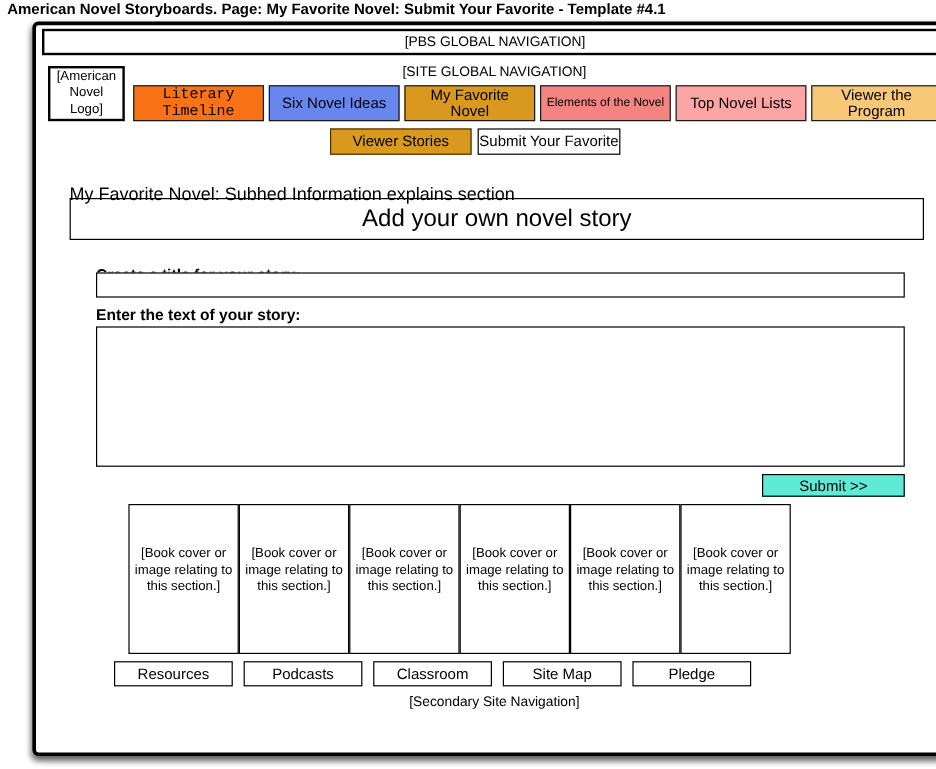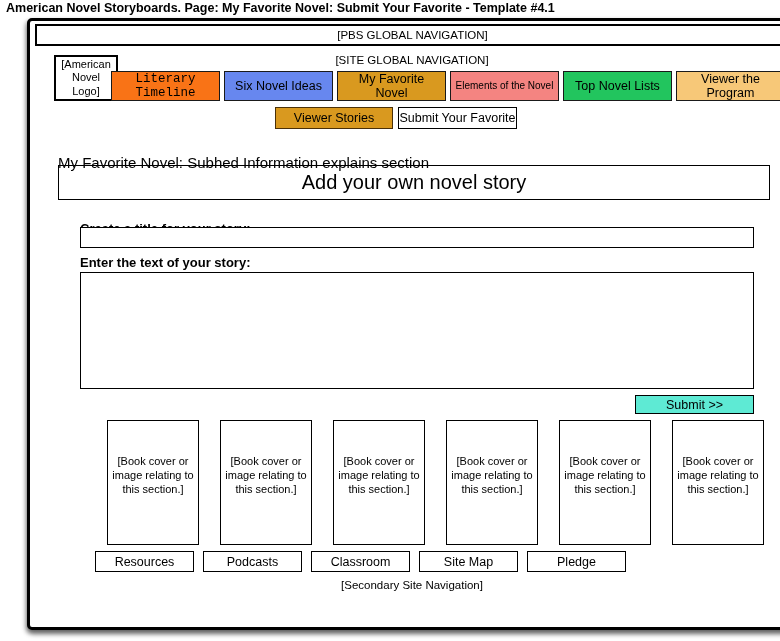--- a/index.html
+++ b/index.html
@@ -35,21 +35,21 @@
     display: flex; align-items: center; justify-content: center;
     font-size: 11.5px;
   }
 
   .site-global-label {
     position: absolute; left: 0; top: 33px; width: 100%;
     text-align: center; font-size: 11.5px;
   }
 
   .logo-box {
-    position: absolute; left: 24px; top: 34px;
+    position: absolute; left: 10px; top: 34px;
     width: 64px; height: 46px;
     border: 2px solid #000;
     display: flex; align-items: center; justify-content: center;
     text-align: center; font-size: 11px; line-height: 1.2;
     padding: 2px;
   }
 
   .nav-row {
     position: absolute; left: 81px; top: 50px;
     display: flex; gap: 4px;
@@ -112,21 +112,21 @@
   .submit-btn {
     position: absolute; left: 605px; top: 374px;
     width: 119px; height: 19px;
     border: 1.5px solid #000; background: #5eead4;
     display: flex; align-items: center; justify-content: center;
     font-size: 12.5px; cursor: pointer;
   }
 
   .books-row {
     position: absolute; left: 77px; top: 399px;
-    display: flex; gap: 21px;
+    display: flex; gap: 0;
   }
   .book-box {
     width: 92px; height: 125px;
     border: 1.5px solid #000;
     padding: 34px 4px 0 4px;
     text-align: center; font-size: 11px; line-height: 1.25;
   }
 
   .footer-row {
     position: absolute; left: 65px; top: 530px;
@@ -155,21 +155,21 @@
 
   <div class="site-global-label">[SITE GLOBAL NAVIGATION]</div>
 
   <div class="logo-box">[American Novel Logo]</div>
 
   <div class="nav-row">
     <div class="nav-btn" style="background-color: #f97316; font-family: Liberation Mono, monospace;">Literary Timeline</div>
     <div class="nav-btn" style="background-color: rgb(103, 135, 239);">Six Novel Ideas</div>
     <div class="nav-btn" style="background-color: rgb(217, 153, 31);">My Favorite Novel</div>
     <div class="nav-btn small-text" style="background-color: rgb(244, 132, 129);">Elements of the Novel</div>
-    <div class="nav-btn" style="background-color: #22c55e;">Top Novel Lists</div>
+    <div class="nav-btn" style="background-color: #fca5a5;">Top Novel Lists</div>
     <div class="nav-btn" style="background-color: rgb(247, 200, 120);">Viewer the Program</div>
   </div>
 
   <div class="subnav-row">
     <div class="subnav-btn subnav-viewer" style="background-color: rgb(217, 153, 31);">Viewer Stories</div>
     <div class="subnav-btn subnav-submit">Submit Your Favorite</div>
   </div>
 
   <div class="section-heading">My Favorite Novel: Subhed Information explains section</div>
 

